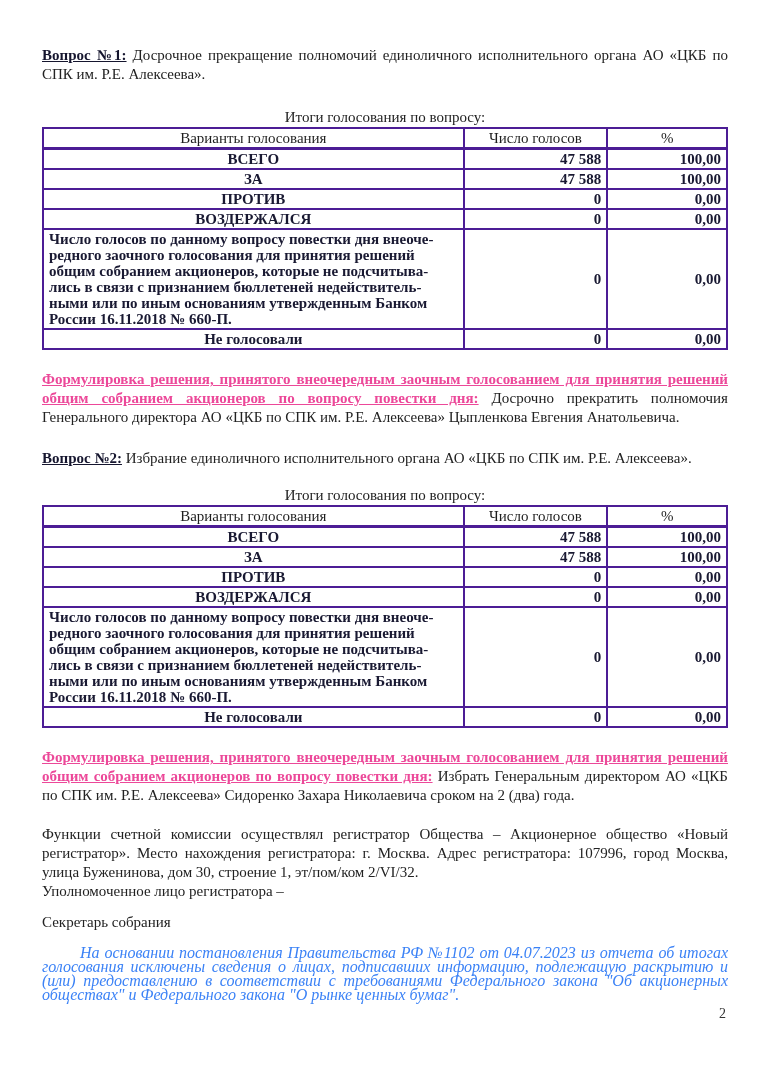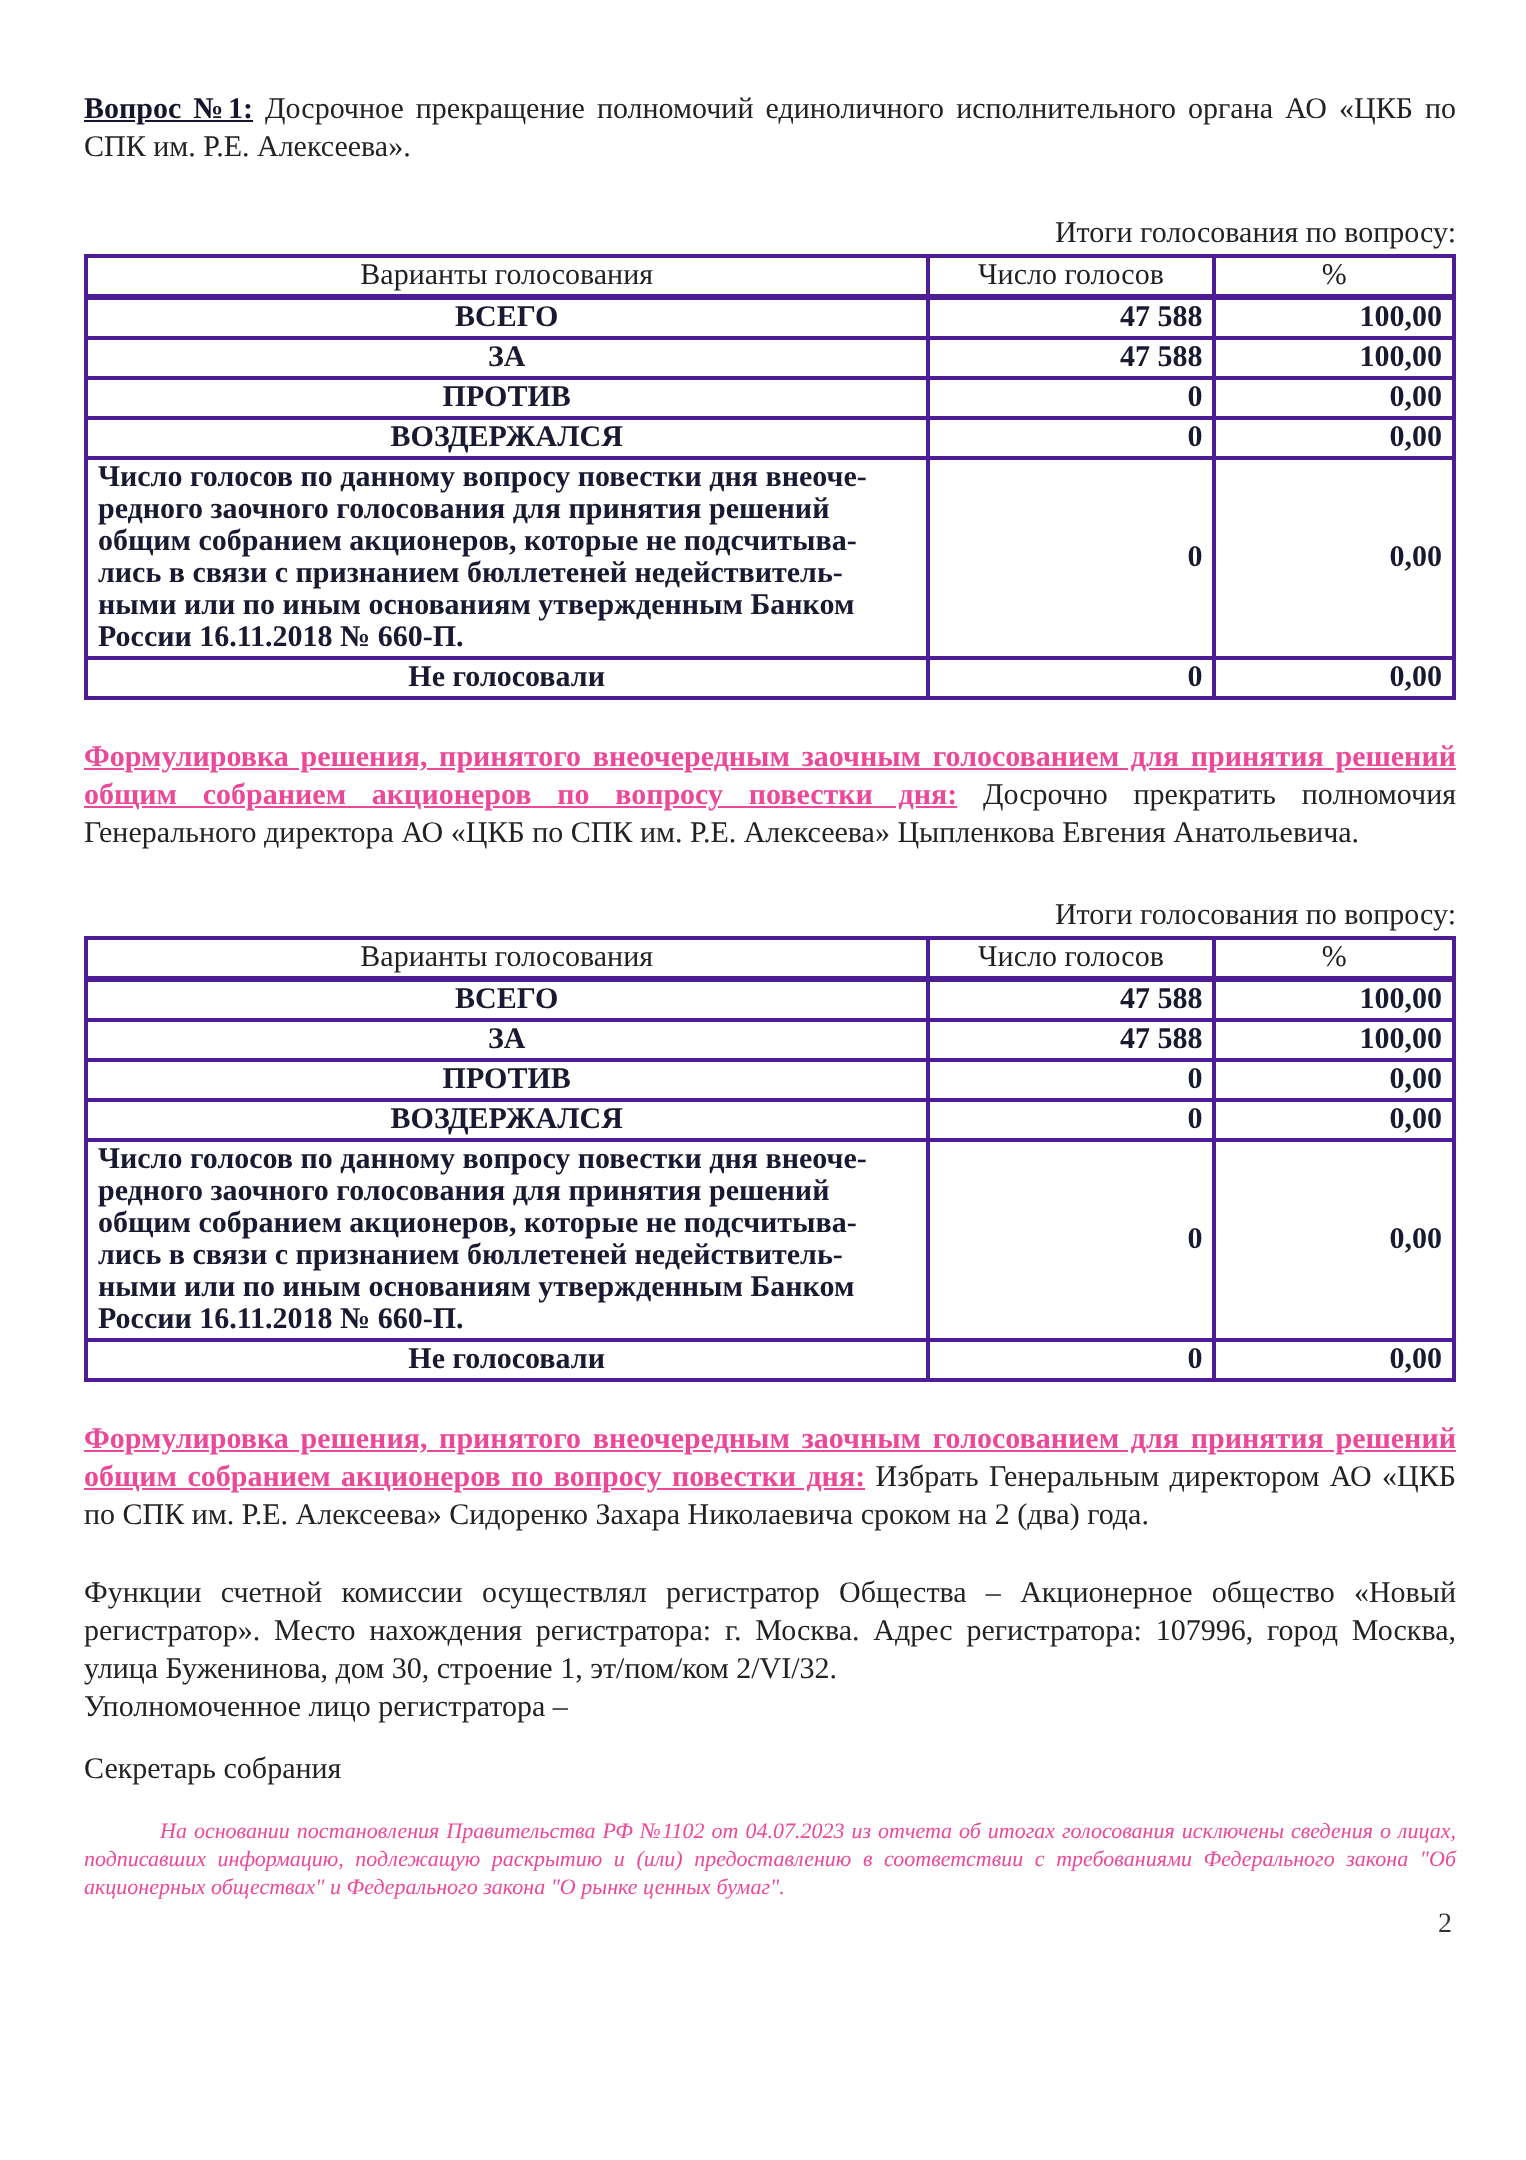--- a/index.html
+++ b/index.html
@@ -22,21 +22,21 @@
     overflow: hidden;
   }
   p { margin: 0; }
   .para { text-align: justify; }
   .question-para { margin-bottom: 24px; }
   .q-label {
     font-weight: bold;
     text-decoration: underline;
     color: #15152e;
   }
-  .results-heading { margin-bottom: 0; text-align: right; }
+  .results-heading { margin-bottom: 0; text-align: center; }
   table.voting {
     width: 100%;
     border-collapse: collapse;
     table-layout: fixed;
     margin-bottom: 20px;
   }
   table.voting col.c1 { width: 61.5%; }
   table.voting col.c2 { width: 21%; }
   table.voting col.c3 { width: 17.5%; }
   table.voting th, table.voting td {
@@ -69,25 +69,25 @@
   .d-label {
     font-weight: bold;
     text-decoration: underline;
     color: #ec4899;
   }
   .registrar-para { margin-bottom: 12px; }
   .chairman-line { margin-bottom: 4px; text-align: left; }
   .secretary-line { margin-bottom: 14px; text-align: left; }
   .footnote {
     font-style: italic;
-    font-size: 11px;
+    font-size: 16px;
     line-height: 14px;
     text-align: justify;
     text-indent: 38px;
-    color: #ec4899;
+    color: #3b82f6;
     margin-bottom: 2px;
   }
   .page-number {
     text-align: right;
     font-size: 14px;
     color: #333333;
     padding-right: 2px;
   }
 </style>
 </head>
@@ -146,20 +146,21 @@
       <tr>
         <td class="option-cell">Не голосовали</td>
         <td class="num-cell">0</td>
         <td class="num-cell">0,00</td>
       </tr>
     </tbody>
   </table>
 
   <p class="para decision-para"><span class="d-label">Формулировка решения, принятого внеочередным заочным голосованием для принятия решений общим собранием акционеров по вопросу повестки дня:</span><span> Досрочно прекратить полномочия Генерального директора АО «ЦКБ по СПК им. Р.Е. Алексеева» Цыпленкова Евгения Анатольевича.</span></p>
 
+  <p class="para q2-para"><span class="q-label">Вопрос №2:</span><span> Избрание единоличного исполнительного органа АО «ЦКБ по СПК им. Р.Е. Алексеева».</span></p>
 
   <p class="para results-heading">Итоги голосования по вопросу:</p>
 
   <table class="voting">
     <colgroup>
         <col class="c1">
         <col class="c2">
         <col class="c3">
       </colgroup>
     <thead>

